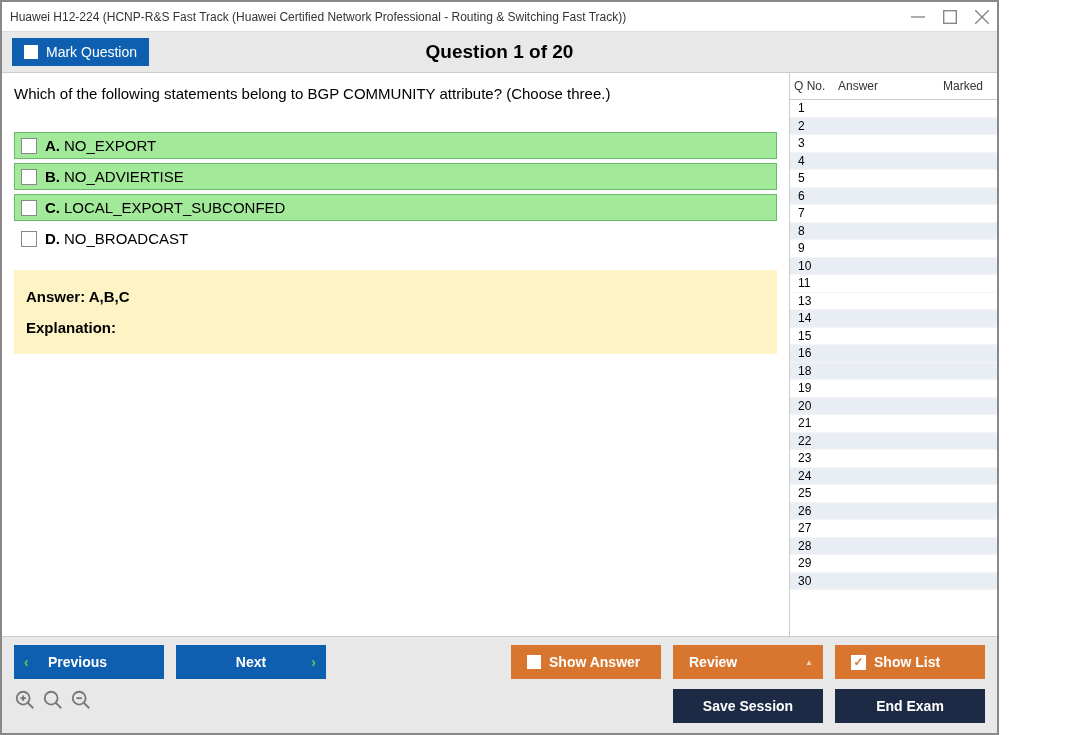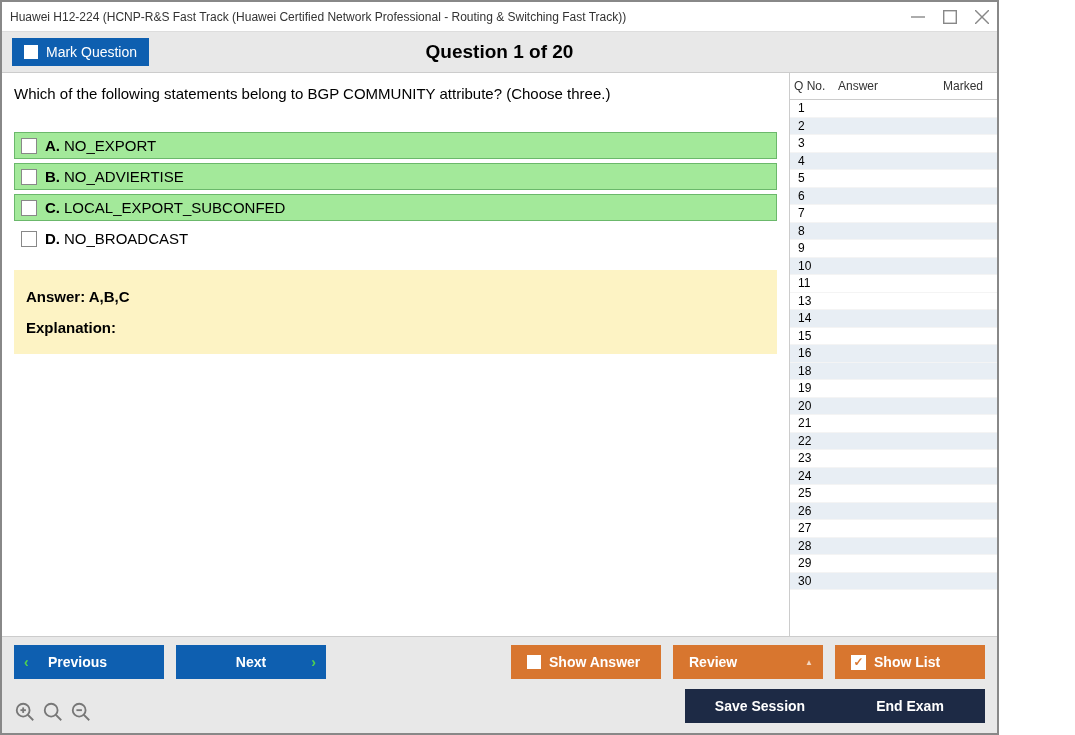--- a/index.html
+++ b/index.html
@@ -43,21 +43,21 @@
 .btn-prev span.lbl { margin-left: 18px; }
 .btn-next { width: 150px; justify-content: center; position: relative; }
 .btn-next .chev { color: #4fd24f; position: absolute; right: 10px; }
 .spacer { flex: 1; }
 .btn-show-ans { width: 150px; }
 .btn-show-ans .cb { width: 14px; height: 14px; background: #fff; }
 .btn-review { width: 150px; justify-content: flex-start; position: relative; }
 .btn-review .drop { position: absolute; right: 10px; font-size: 8px; opacity: 0.7; }
 .btn-showlist { width: 150px; }
 .btn-showlist .cb { width: 15px; height: 15px; background: #fff; display: inline-flex; align-items: center; justify-content: center; color: #d8762f; font-size: 12px; font-weight: bold; }
-.footer-row2 { display: flex; align-items: flex-end; }
+.footer-row2 { display: flex; align-items: flex-start; gap: 12px; }
 .zoom-icons { display: flex; gap: 6px; color: #666; font-size: 20px; }
 .zoom-icon { cursor: pointer; position: relative; width: 22px; height: 22px; }
 .zoom-icon svg { width: 22px; height: 22px; }
 .btn-save { width: 150px; justify-content: center; }
 .btn-end { width: 150px; justify-content: center; }
 .side-list::-webkit-scrollbar { width: 16px; }
 .side-list::-webkit-scrollbar-track { background: #f0f0f0; }
 .side-list::-webkit-scrollbar-thumb { background: #c0c0c0; }
 .side-list::-webkit-scrollbar-button { background: #e0e0e0; height: 16px; }
 </style>

